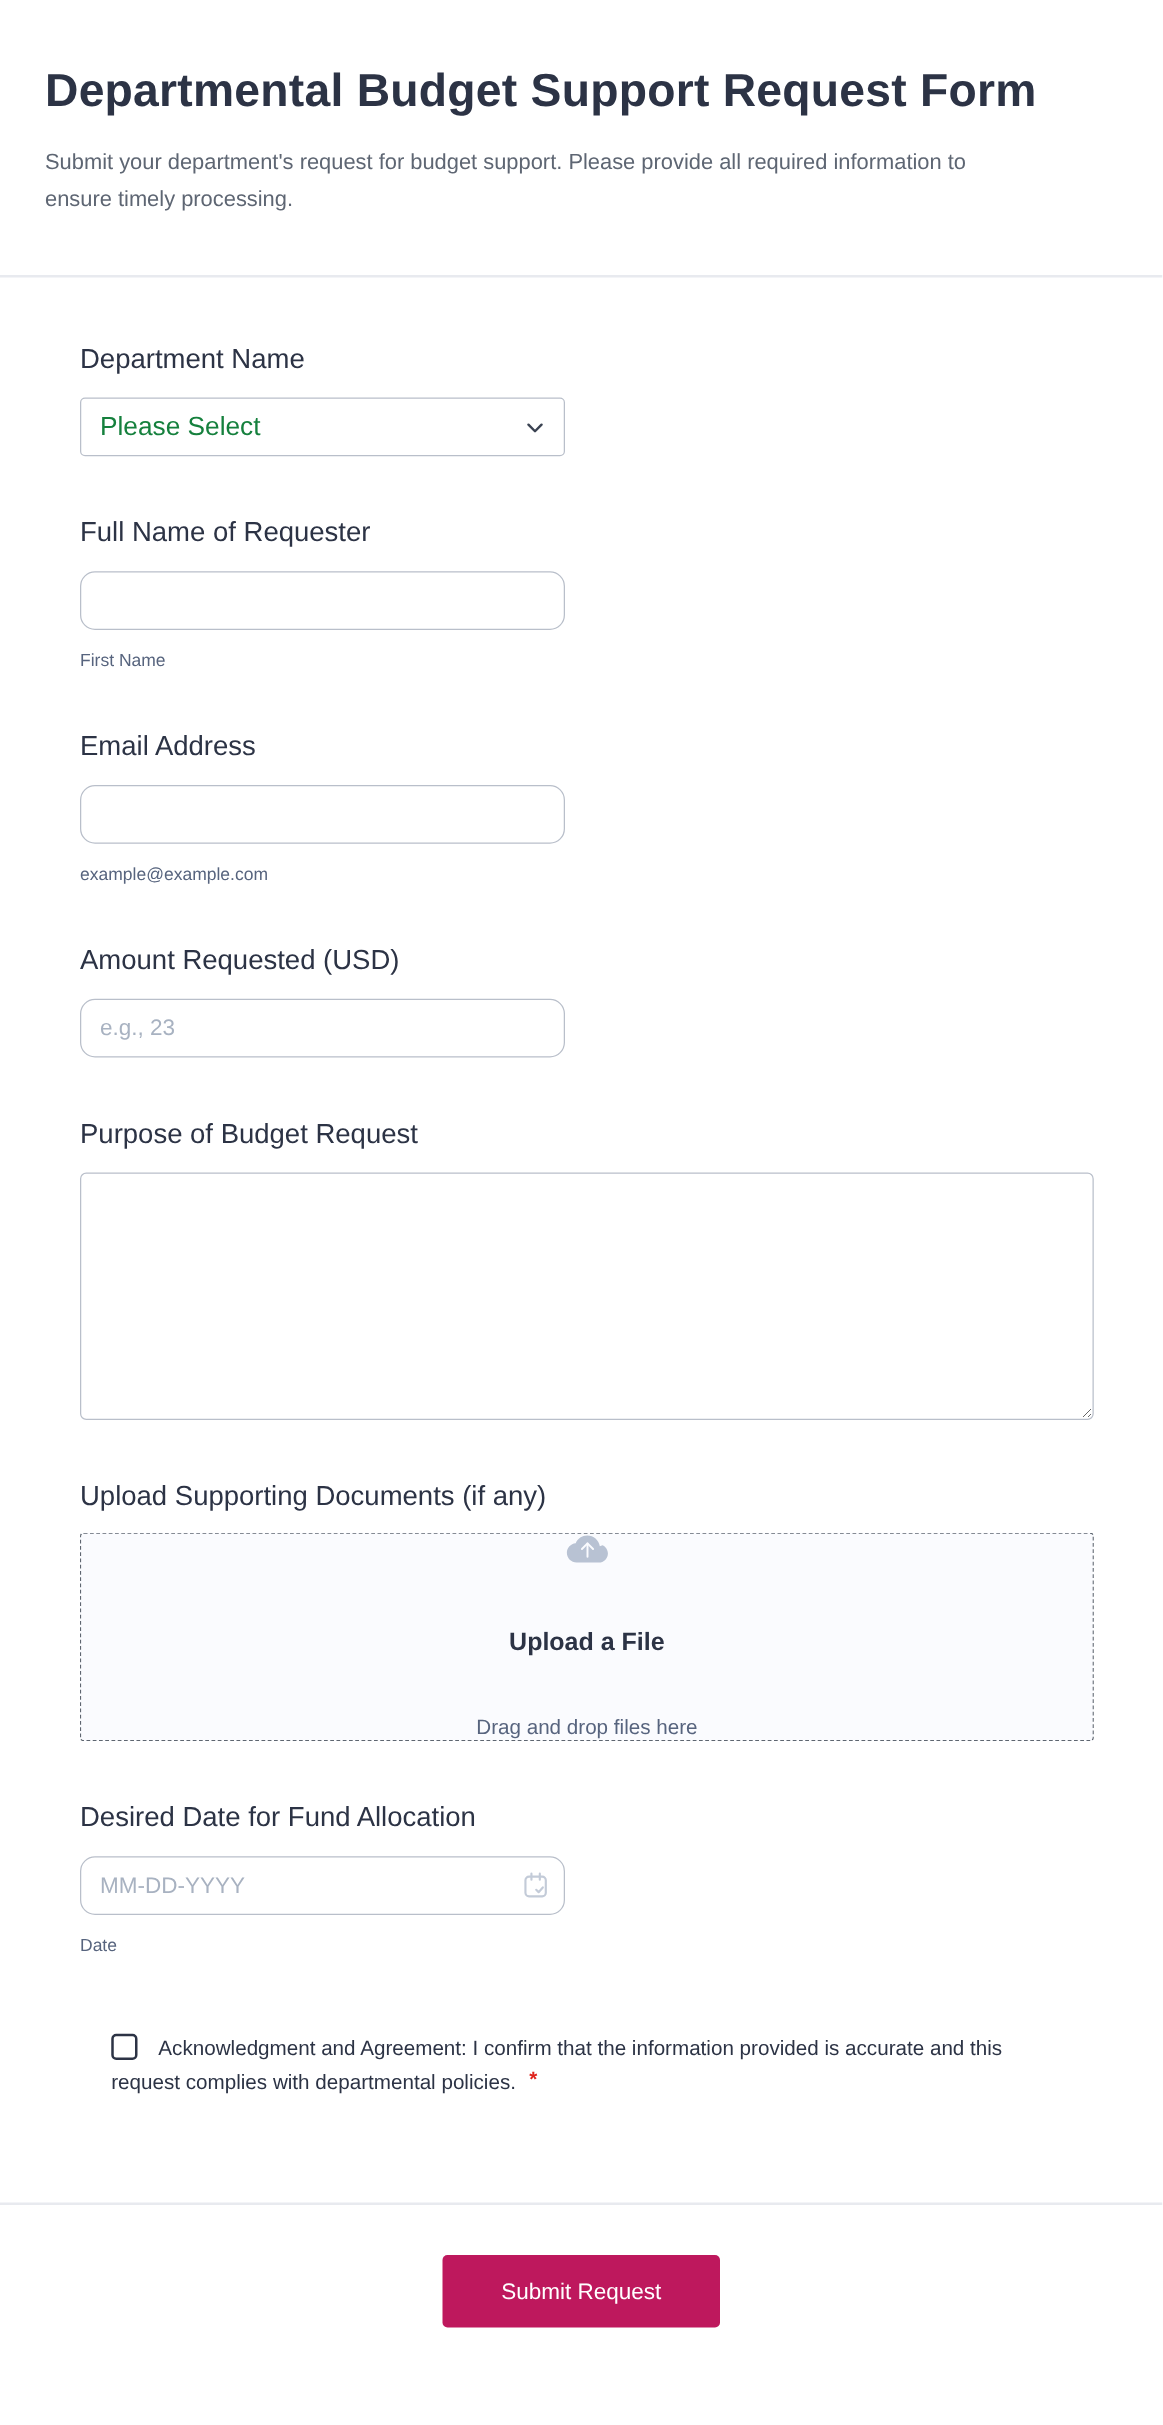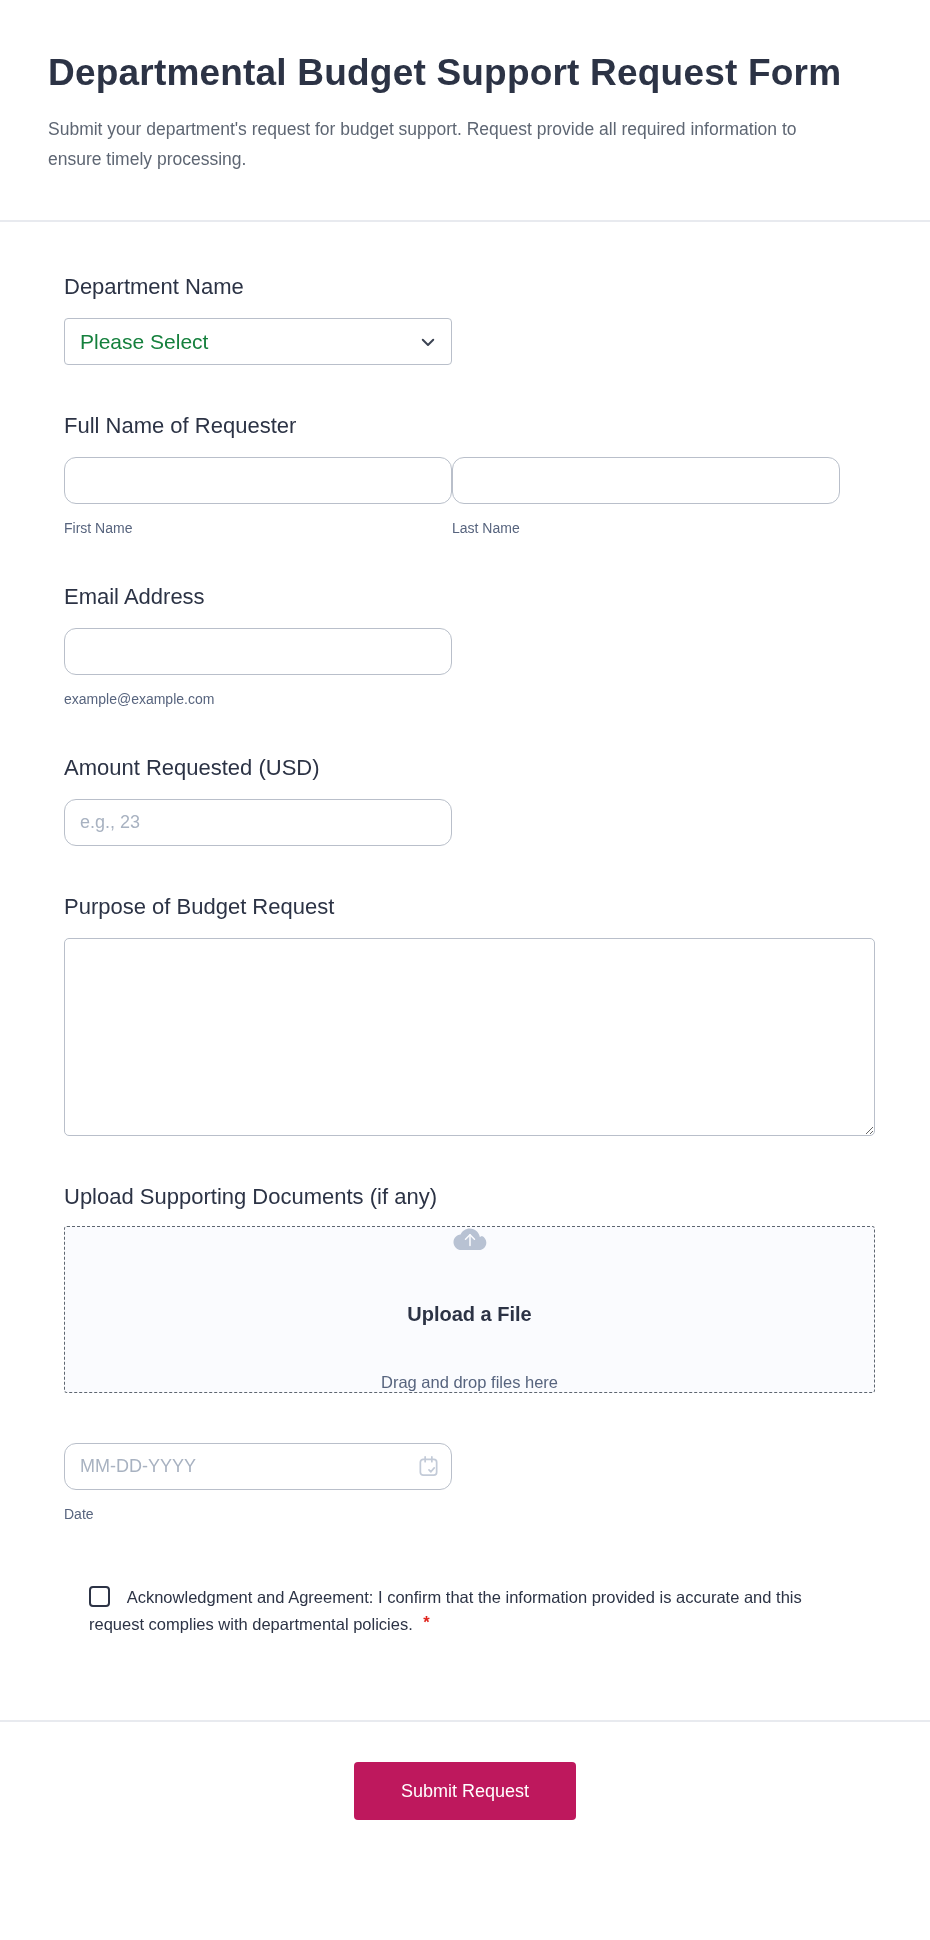--- a/index.html
+++ b/index.html
@@ -2,21 +2,21 @@
 <html><head>
 <meta charset="utf-8">
 <style>
   * { margin:0; padding:0; box-sizing:border-box; }
   html,body { background:#ffffff; }
   body {
     width:930px; min-height:1940px;
     font-family:"Liberation Sans", sans-serif;
     color:#2c3345;
   }
-  .form-header { padding:44px 55px 0 48px; }
+  .form-header { padding:44px 55px 0 36px; }
   .form-title {
     font-size:37px; line-height:58px; font-weight:700;
     color:#2c3345; letter-spacing:0.2px;
   }
   .form-subtitle {
     margin-top:12px; font-size:17.5px; line-height:30px;
     color:#5e6673; max-width:790px;
   }
   .divider { border:none; border-top:2px solid #e8eaef; width:100%; }
   .divider-top { margin-top:46px; }
@@ -104,21 +104,21 @@
     width:222px; height:58px; background:#be185d; border:none; border-radius:4px;
     color:#ffffff; font-size:18px; font-weight:500; cursor:pointer;
     font-family:"Liberation Sans", sans-serif;
   }
 </style>
 </head>
 <body>
 
 <div class="form-header">
   <h1 class="form-title">Departmental Budget Support Request Form</h1>
-  <p class="form-subtitle">Submit your department's request for budget support. Request provide all required information to ensure timely processing.</p>
+  <p class="form-subtitle">Submit your department's request for budget support. Please provide all required information to ensure timely processing.</p>
 </div>
 
 <hr class="divider divider-top">
 
 <div class="form-body">
 
   <div class="field">
     <label class="field-label">Department Name</label>
     <div class="control">
       <div class="select-box">
@@ -129,24 +129,20 @@
       </div>
     </div>
   </div>
 
   <div class="field">
     <label class="field-label">Full Name of Requester</label>
     <div class="control name-row">
       <div class="name-col">
         <input type="text" class="text-input" style="width: 100%;" value="">
         <div class="sublabel">First Name</div>
-      </div>
-      <div class="name-col">
-        <input type="text" class="text-input" style="width: 100%;" value="">
-        <div class="sublabel">Last Name</div>
       </div>
     </div>
   </div>
 
   <div class="field">
     <label class="field-label">Email Address</label>
     <div class="control">
       <input type="text" class="text-input" value="" style="">
       <div class="sublabel">example@example.com</div>
     </div>
@@ -175,20 +171,21 @@
           <line x1="29" y1="31" x2="29" y2="13"></line>
           <polyline points="21.5 20.5 29 13 36.5 20.5"></polyline>
         </g>
       </svg>
       <div class="upload-title">Upload a File</div>
       <div class="upload-hint">Drag and drop files here</div>
     </div>
   </div>
 
   <div class="field">
+    <label class="field-label">Desired Date for Fund Allocation</label>
     <div class="control date-wrap">
       <input type="text" class="text-input" style="width: 100%; padding-right: 44px;" placeholder="MM-DD-YYYY">
       <button class="calendar-btn">
         <svg width="23" height="23" viewBox="0 0 24 24" fill="none" stroke="#c3cbd8" stroke-width="1.8" stroke-linecap="round" stroke-linejoin="round">
           <rect x="3.5" y="4.5" width="17" height="16.5" rx="3"></rect>
           <line x1="8.5" y1="2" x2="8.5" y2="7"></line>
           <line x1="15.5" y1="2" x2="15.5" y2="7"></line>
           <polyline points="12.5 15.5 14.5 17.5 18 13.5"></polyline>
         </svg>
       </button>

